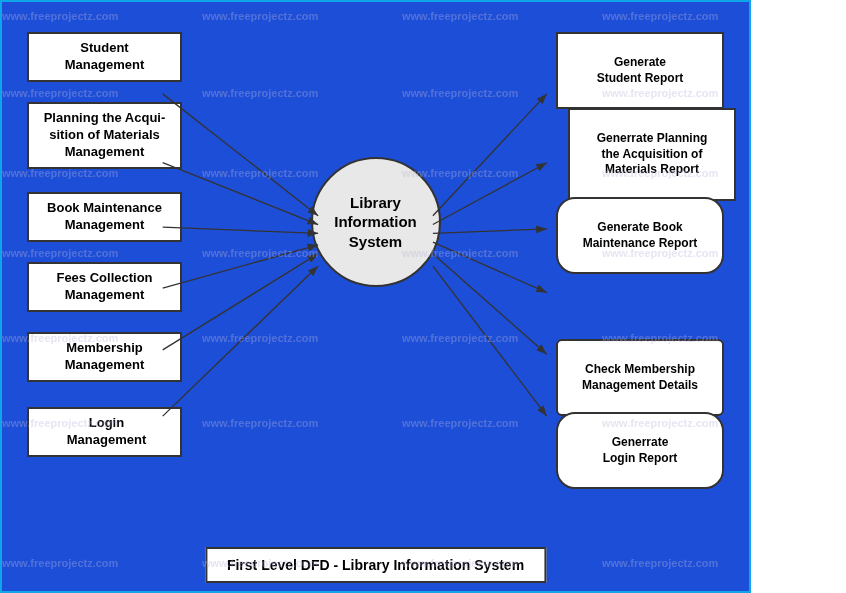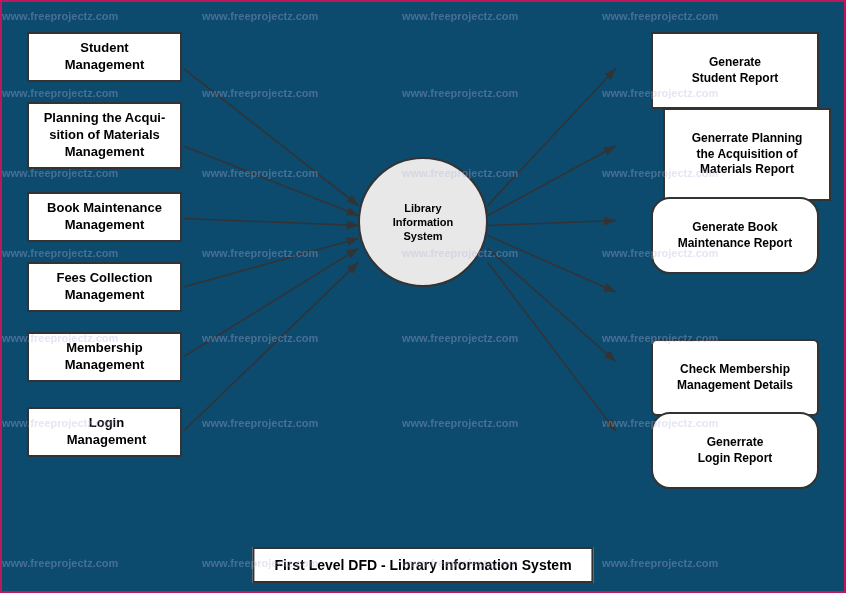--- a/index.html
+++ b/index.html
@@ -15,24 +15,24 @@
       position: absolute;
       color: rgba(180,180,220,0.35);
       font-size: 11px;
       font-weight: bold;
       white-space: nowrap;
       pointer-events: none;
       z-index: 10;
     }
     .main-container {
       position: relative;
-      width: 846px;
+      width: 751px;
       height: 593px;
-      background: #0c4a6e;
-      border: 2px solid #be185d;
+      background: #1d4ed8;
+      border: 2px solid #0ea5e9;
     }
     
     .left-box {
       position: absolute;
       border: 2px solid #333;
       background: #fff;
       text-align: center;
       font-size: 13px;
       font-weight: bold;
       padding: 6px 8px;
@@ -56,21 +56,21 @@
       position: absolute;
       width: 130px;
       height: 130px;
       border-radius: 50%;
       border: 2px solid #333;
       background: #e8e8e8;
       display: flex;
       align-items: center;
       justify-content: center;
       text-align: center;
-      font-size: 11px;
+      font-size: 15px;
       font-weight: bold;
       line-height: 1.3;
       left: 50%;
       transform: translateX(-50%);
       top: 155px;
     }
     
     .footer-label {
       position: absolute;
       bottom: 8px;

